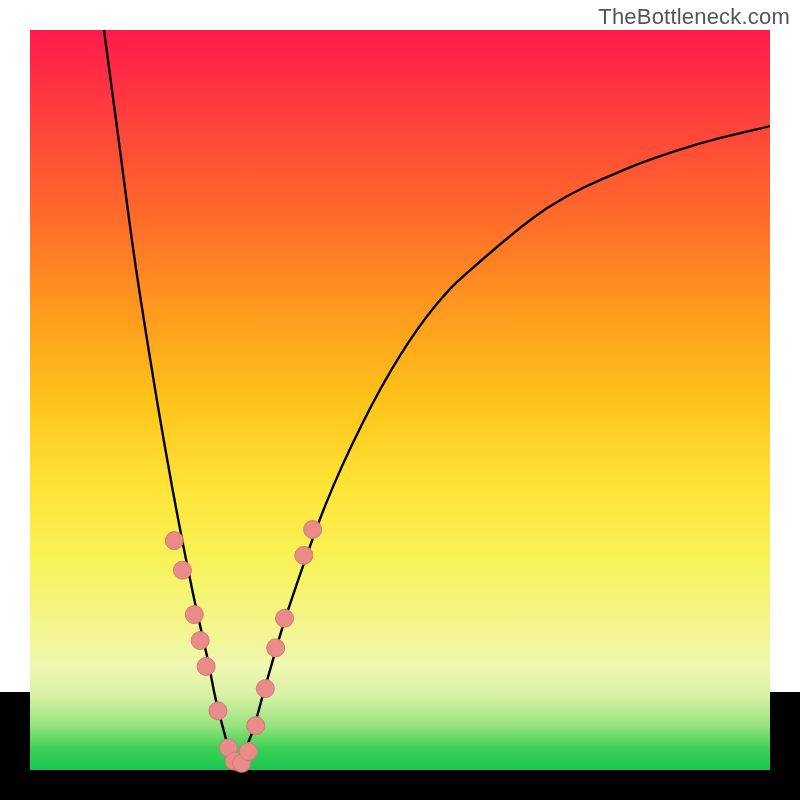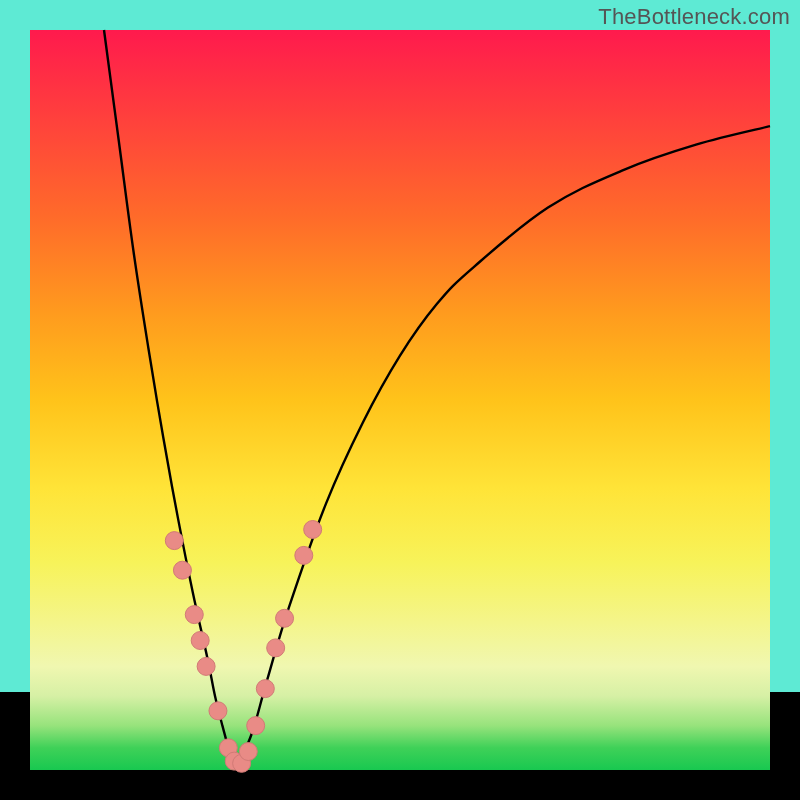--- a/index.html
+++ b/index.html
@@ -7,21 +7,21 @@
     padding: 0;
     width: 800px;
     height: 800px;
     background: #000;
     overflow: hidden;
   }
   .stage {
     position: relative;
     width: 800px;
     height: 692px;
-    background: #5eead4;
+    background: #ffffff;
   }
   .plot {
     position: absolute;
     left: 30px;
     top: 30px;
     width: 740px;
     height: 740px;
     
     background: linear-gradient(
       to bottom,

